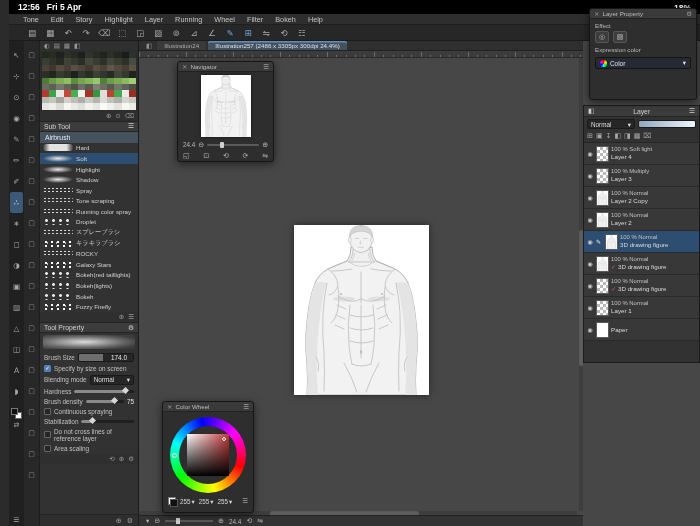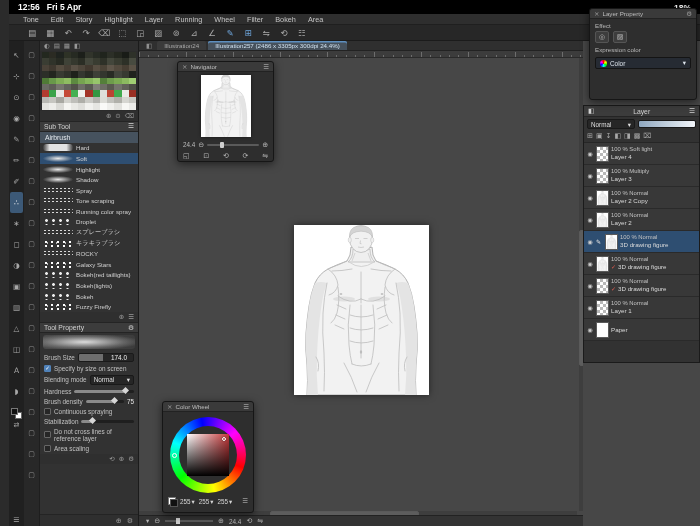--- a/index.html
+++ b/index.html
@@ -254,21 +254,21 @@
     <div id="menu-items">
         <span class="menu-item">Tone</span>
         <span class="menu-item">Edit</span>
         <span class="menu-item">Story</span>
         <span class="menu-item">Highlight</span>
         <span class="menu-item">Layer</span>
         <span class="menu-item">Running</span>
         <span class="menu-item">Wheel</span>
         <span class="menu-item">Filter</span>
         <span class="menu-item">Bokeh</span>
-        <span class="menu-item">Area</span>
+        <span class="menu-item">Help</span>
       </div>
   </div>
 
   <div class="toolbar">
     <div id="toolbar-icons" style="display:flex;gap:4px;">
         <span class="tb-icon ic">▤</span>
         <span class="tb-icon ic">▦</span>
         <span class="tb-icon ic">↶</span>
         <span class="tb-icon ic">↷</span>
         <span class="tb-icon ic">⌫</span>

